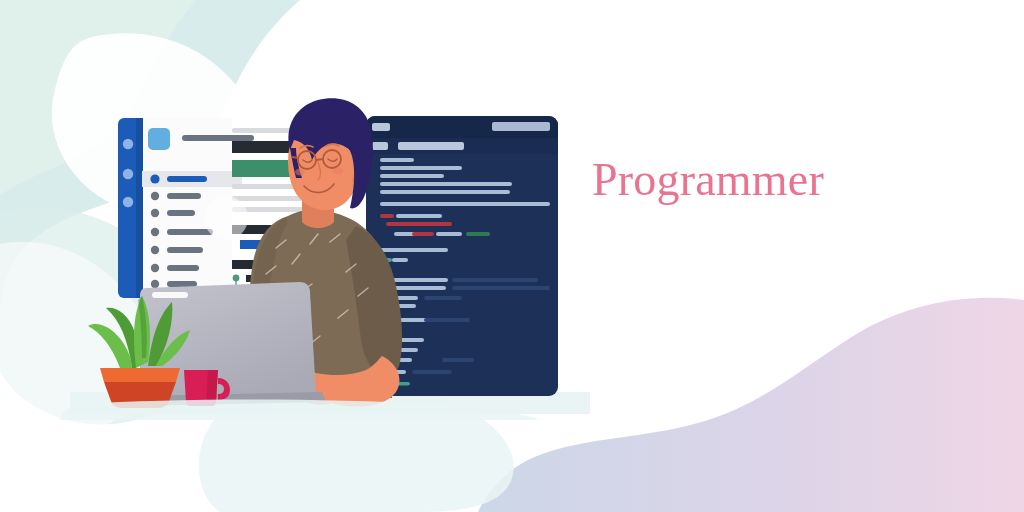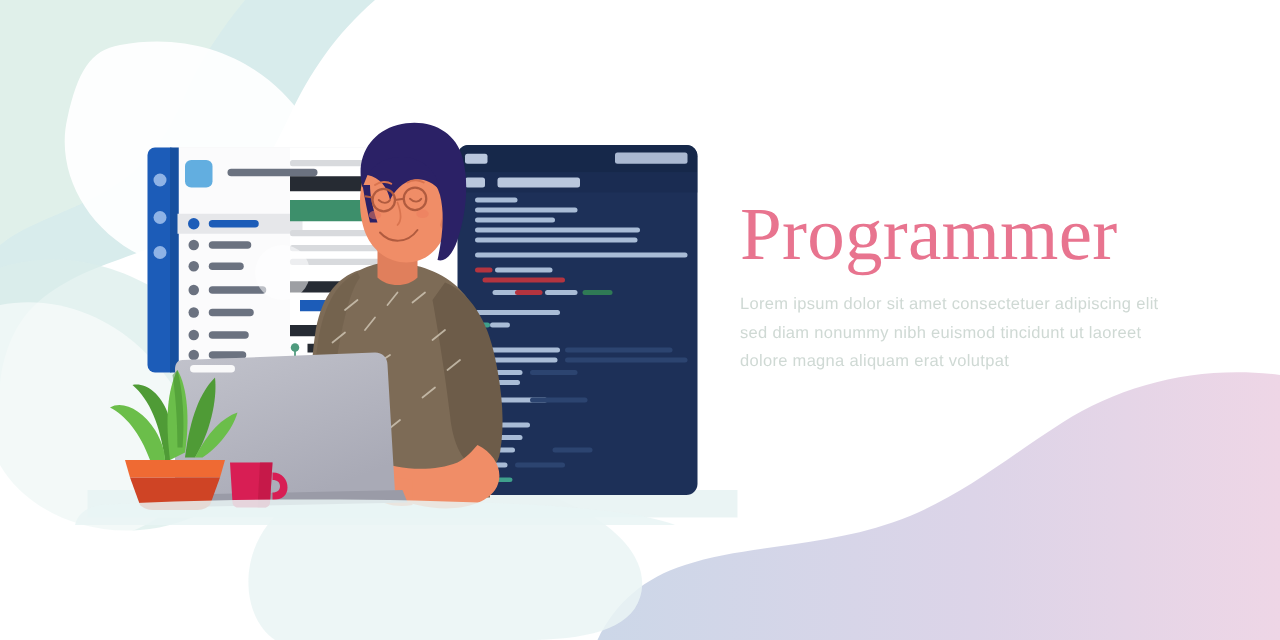--- a/index.html
+++ b/index.html
@@ -7,21 +7,21 @@
     width:1024px;height:512px;
     background:#ffffff;
     font-family:"Liberation Sans", sans-serif;
     overflow:hidden;
   }
   #stage{position:relative;width:1024px;height:512px;overflow:hidden;background:#fff;}
   #art{position:absolute;inset:0;}
   .txt-block{position:absolute;left:592px;top:156px;width:380px;}
   .headline{
     font-family:"Liberation Serif", serif;
-    font-size:60px;
+    font-size:46px;
     line-height:1.04;
     font-weight:400;
     color:#e8748f;
     margin:0 0 14px 0;
     letter-spacing:0.2px;
   }
   .subcopy{
     font-family:"Liberation Sans", sans-serif;
     font-size:13.2px;
     line-height:1.72;
@@ -332,16 +332,15 @@
         <path d="M208,370 L218,370 L216,402 C216,404 214,406 212,406 L206,406 Z" fill="#b8163f" opacity="0.55"></path>
       </g>
 
       <path d="M80,404 C180,398 320,398 430,404 C480,407 520,412 540,420
                L60,420 C62,412 68,406 80,404 Z" fill="#e9f4f4" opacity="0.85"></path>
     </g>
   </svg>
 
   <div class="txt-block">
     <h1 class="headline">Programmer</h1>
-    <p class="subcopy">Lorem ipsum dolor sit amet consectetuer adipiscing elit sed diam nonummy nibh euismod tincidunt ut laoreet dolore magna aliquam erat volutpat</p>
   </div>
 
 </div>
 
 </body></html>

